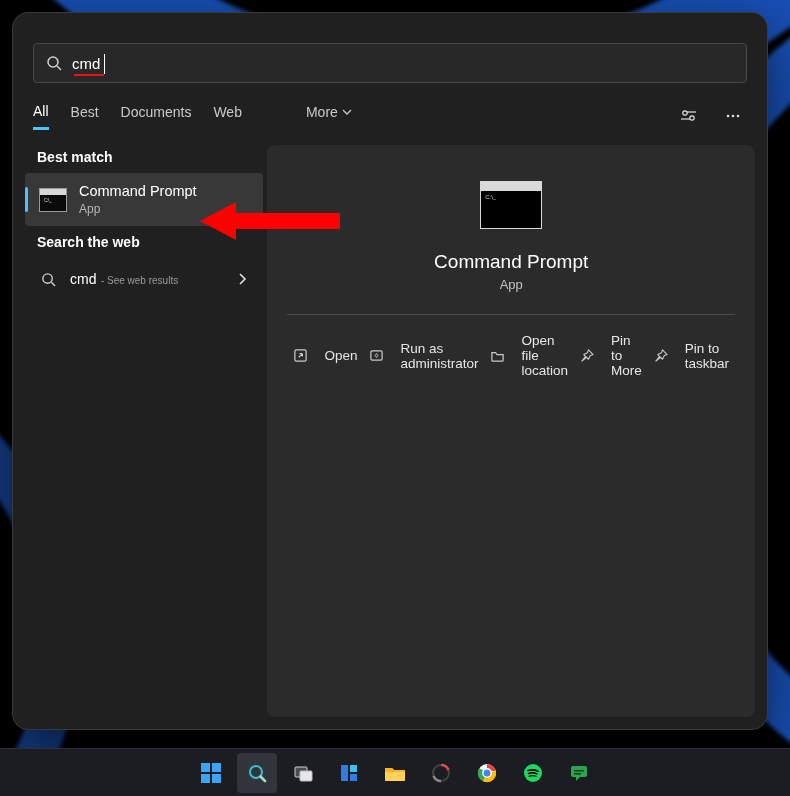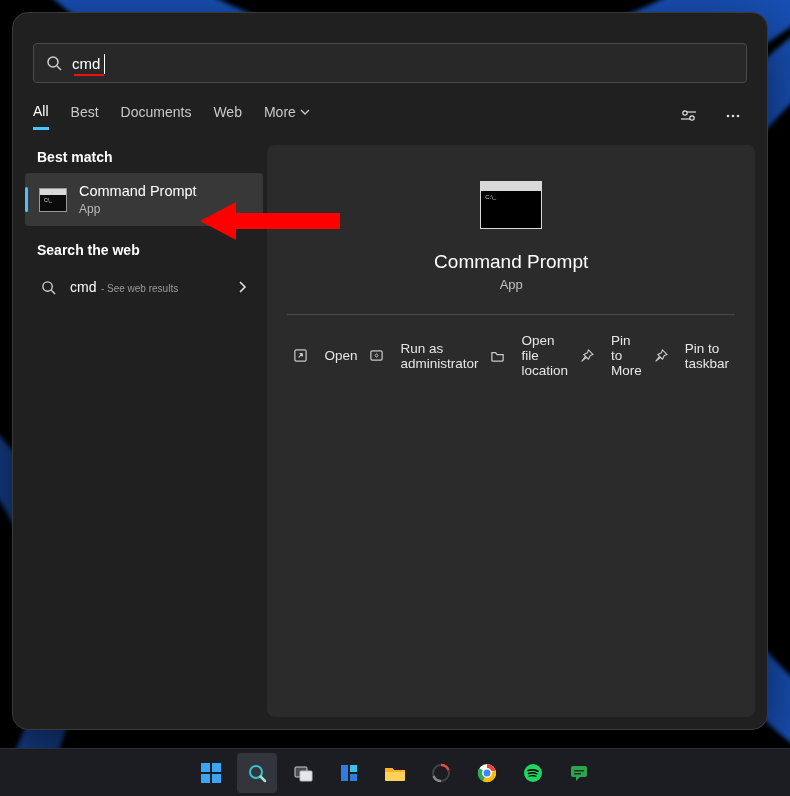--- a/index.html
+++ b/index.html
@@ -75,21 +75,21 @@
     display: flex;
     align-items: center;
     gap: 22px;
     font-size: 14px;
     color: #c9c9c9;
     position: relative;
     height: 30px;
   }
   .tabs-row .tab { cursor: pointer; padding-bottom: 8px; }
   .tabs-row .tab.active { color: #fff; border-bottom: 3px solid #4cc2ff; }
-  .tabs-row .more { display: flex; align-items: center; gap: 4px; }
+  .tabs-row .more { display: flex; align-items: center; gap: 4px; margin-left: 42px; }
   .tabs-right { margin-left: auto; display: flex; align-items: center; gap: 16px; }
   .icon-btn { width: 28px; height: 28px; display: flex; align-items: center; justify-content: center; border-radius: 4px; cursor: pointer; }
 
   
   .body-split {
     flex: 1;
     display: flex;
     margin: 14px 12px 12px 12px;
     gap: 4px;
     min-height: 0;
@@ -260,21 +260,21 @@
         <div class="result-icon">
           <div class="bar"></div>
           <div class="txt">C:\_</div>
         </div>
         <div class="result-text">
           <div class="title">Command Prompt</div>
           <div class="sub">App</div>
         </div>
       </div>
 
-      <div class="section-label" style="margin-top:16px">Search the web</div>
+      <div class="section-label" style="margin-top:8px">Search the web</div>
 
       <div class="web-item">
         <svg width="15" height="15" viewBox="0 0 16 16" fill="none">
           <circle cx="7" cy="7" r="5" stroke="#cfcfcf" stroke-width="1.5"></circle>
           <line x1="11" y1="11" x2="15" y2="15" stroke="#cfcfcf" stroke-width="1.5"></line>
         </svg>
         <span>
           <span class="q">cmd</span>
           <span class="hint">- See web results</span>
         </span>

